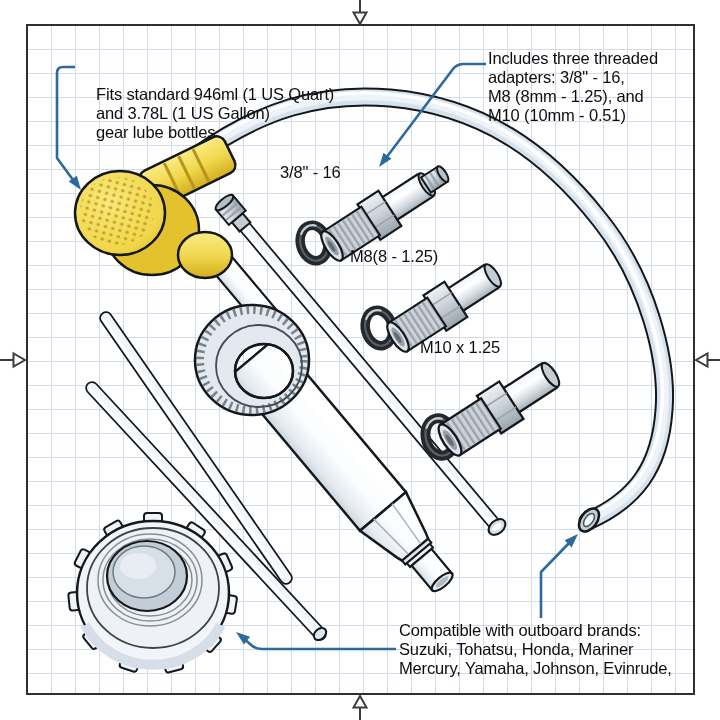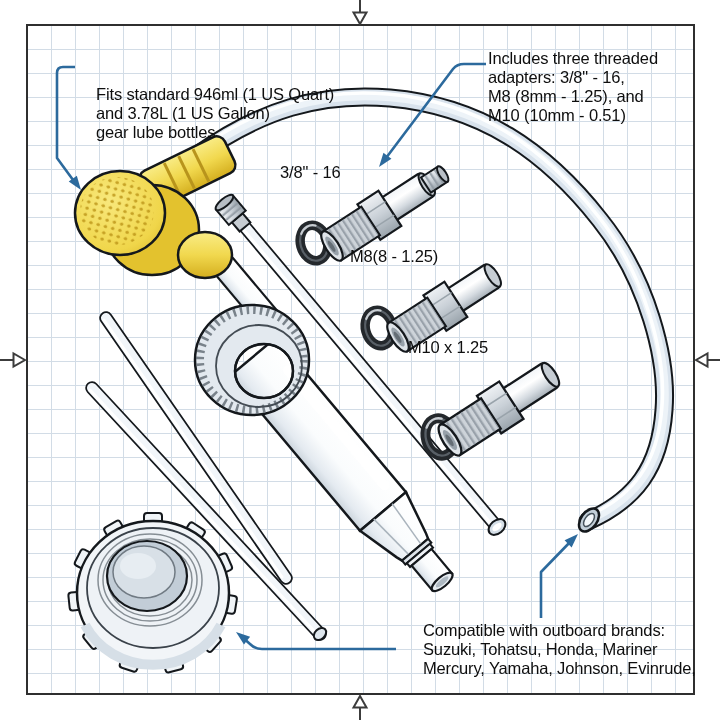--- a/index.html
+++ b/index.html
@@ -249,23 +249,23 @@
     <div>gear lube bottles</div>
   </div>
 
   <div class="callout-text" style="left:488px;top:49px;">
     <div>Includes three threaded</div>
     <div>adapters: 3/8" - 16,</div>
     <div>M8 (8mm - 1.25), and</div>
     <div>M10 (10mm - 0.51)</div>
   </div>
 
-  <div class="callout-text" style="left:399px;top:621px;margin-left:24px;">
+  <div class="callout-text" style="left:399px;top:621px;">
     <div>Compatible with outboard brands:</div>
     <div>Suzuki, Tohatsu, Honda, Mariner</div>
     <div>Mercury, Yamaha, Johnson, Evinrude,</div>
   </div>
 
   <div class="part-label" style="left:280px;top:163px;">3/8" - 16</div>
   <div class="part-label" style="left:350px;top:247px;text-align:right;">M8(8 - 1.25)</div>
-  <div class="part-label" style="left:408px;top:338px;">M10 x 1.25</div>
+  <div class="part-label" style="left:408px;top:338px;padding-left:12px;">M10 x 1.25</div>
 
 </div>
 
 </body></html>

